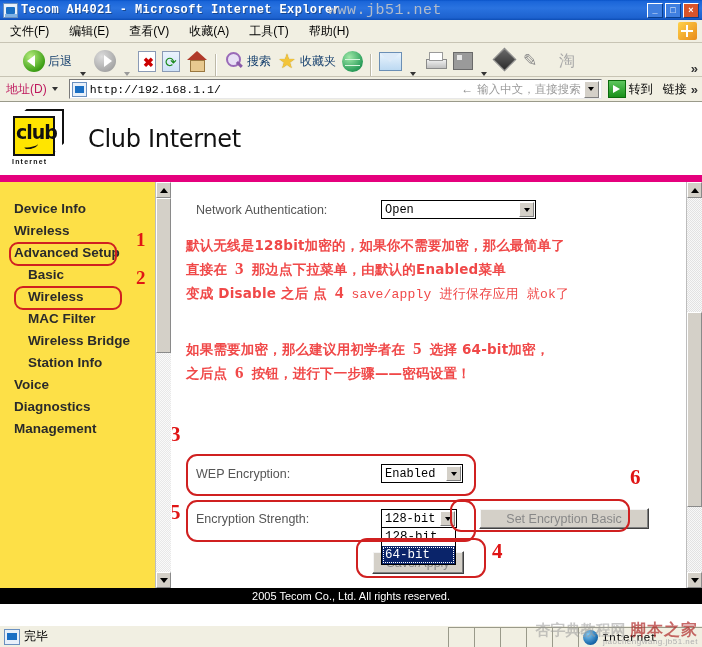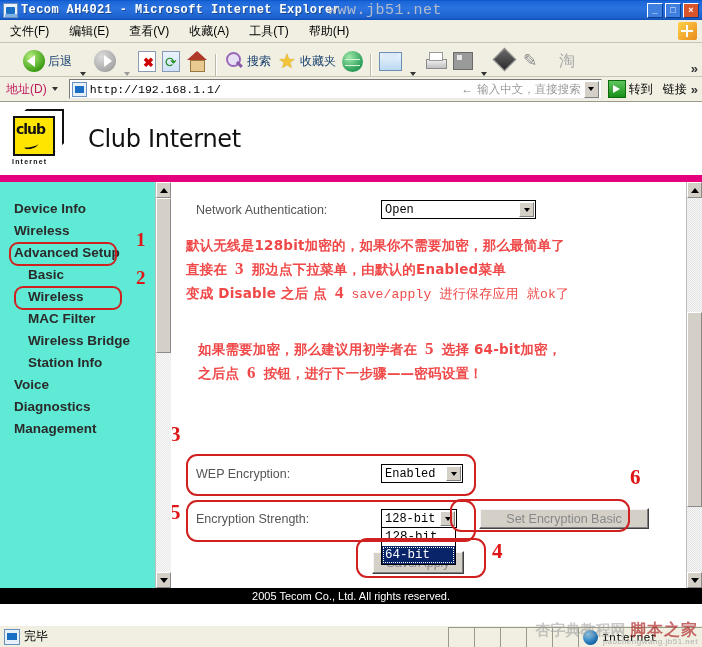--- a/index.html
+++ b/index.html
@@ -137,35 +137,35 @@
   
   .page { flex:1; background:#fff; position:relative; overflow:hidden;
           border-top:1px solid #fff;}
   .brand { height:72px; display:flex; align-items:center; padding-left:10px; background:#fff;}
   .logo-wrap { width:64px; height:60px; position:relative; flex:none;}
   .logo-3d { position:absolute; left:6px; top:0px; width:48px; height:44px;
              border:2px solid #111; background:#fff;
              clip-path:polygon(0 22%, 22% 0, 100% 0, 100% 78%, 78% 100%, 0 100%); }
   .logo-sq { position:absolute; left:3px; top:7px; width:42px; height:40px;
              background:#ffe500; border:2px solid #111; }
-  .logo-club { position:absolute; left:6px; top:12px; font-size:14px; font-weight:bold;
+  .logo-club { position:absolute; left:6px; top:12px; font-size:19px; font-weight:bold;
                color:#111; letter-spacing:-1px; font-family:"DejaVu Sans",sans-serif;}
   .logo-smile { position:absolute; left:14px; top:33px; width:14px; height:7px;
                border-bottom:2px solid #111; border-radius:0 0 60% 40%;
                transform:rotate(-8deg);}
   .logo-sub { position:absolute; left:2px; top:49px; font-size:7px; font-weight:bold;
               letter-spacing:1.2px; color:#111;}
   .brand-name { font-size:24px; color:#111; margin-left:14px;
                 font-family:"DejaVu Sans", sans-serif; letter-spacing:-0.3px;}
   .pinkbar { height:7px; background:#e5007d; }
 
   .content { display:flex; height:406px; position:relative; }
 
   
-  .sidebar { width:172px; background:#5eead4; position:relative; flex:none;
+  .sidebar { width:172px; background:#fde047; position:relative; flex:none;
              border-right:1px solid #fff; overflow:hidden;}
   .sb-list { padding:16px 0 0 14px; }
   .sb-item { font-size:13.5px; font-weight:bold; color:#2b2b2b; line-height:22px;
              white-space:nowrap; position:relative; font-family:"Liberation Sans",sans-serif;}
   .sb-item.indent { padding-left:14px; }
   .sb-box { position:absolute; border:2.5px solid #d02020; border-radius:9px; }
   .sb-num { position:absolute; color:#e01515; font-size:19px; font-weight:bold;
             font-family:"Liberation Serif",serif;}
   
   .sb-scroll { position:absolute; right:0; top:0; width:16px; height:100%;
@@ -447,21 +447,21 @@
             <span>那边点下拉菜单，由默认的Enabled菜单</span>
           </div>
           <div class="redtext">
             <span>变成 Disable 之后</span>
             <span>点</span>
             <span class="big">4</span>
             <span class="mono">save/apply 进行保存应用 就ok了</span>
           </div>
         </div>
 
-        <div style="padding-left:26px;padding-top:30px;">
+        <div style="padding-left:14px;padding-top:30px;">
           <div class="redtext">
             <span>如果需要加密，那么建议用初学者在</span>
             <span class="big">5</span>
             <span>选择 64-bit加密，</span>
           </div>
           <div class="redtext">
             <span>之后点</span>
             <span class="big">6</span>
             <span>按钮，进行下一步骤——密码设置！</span>
           </div>

